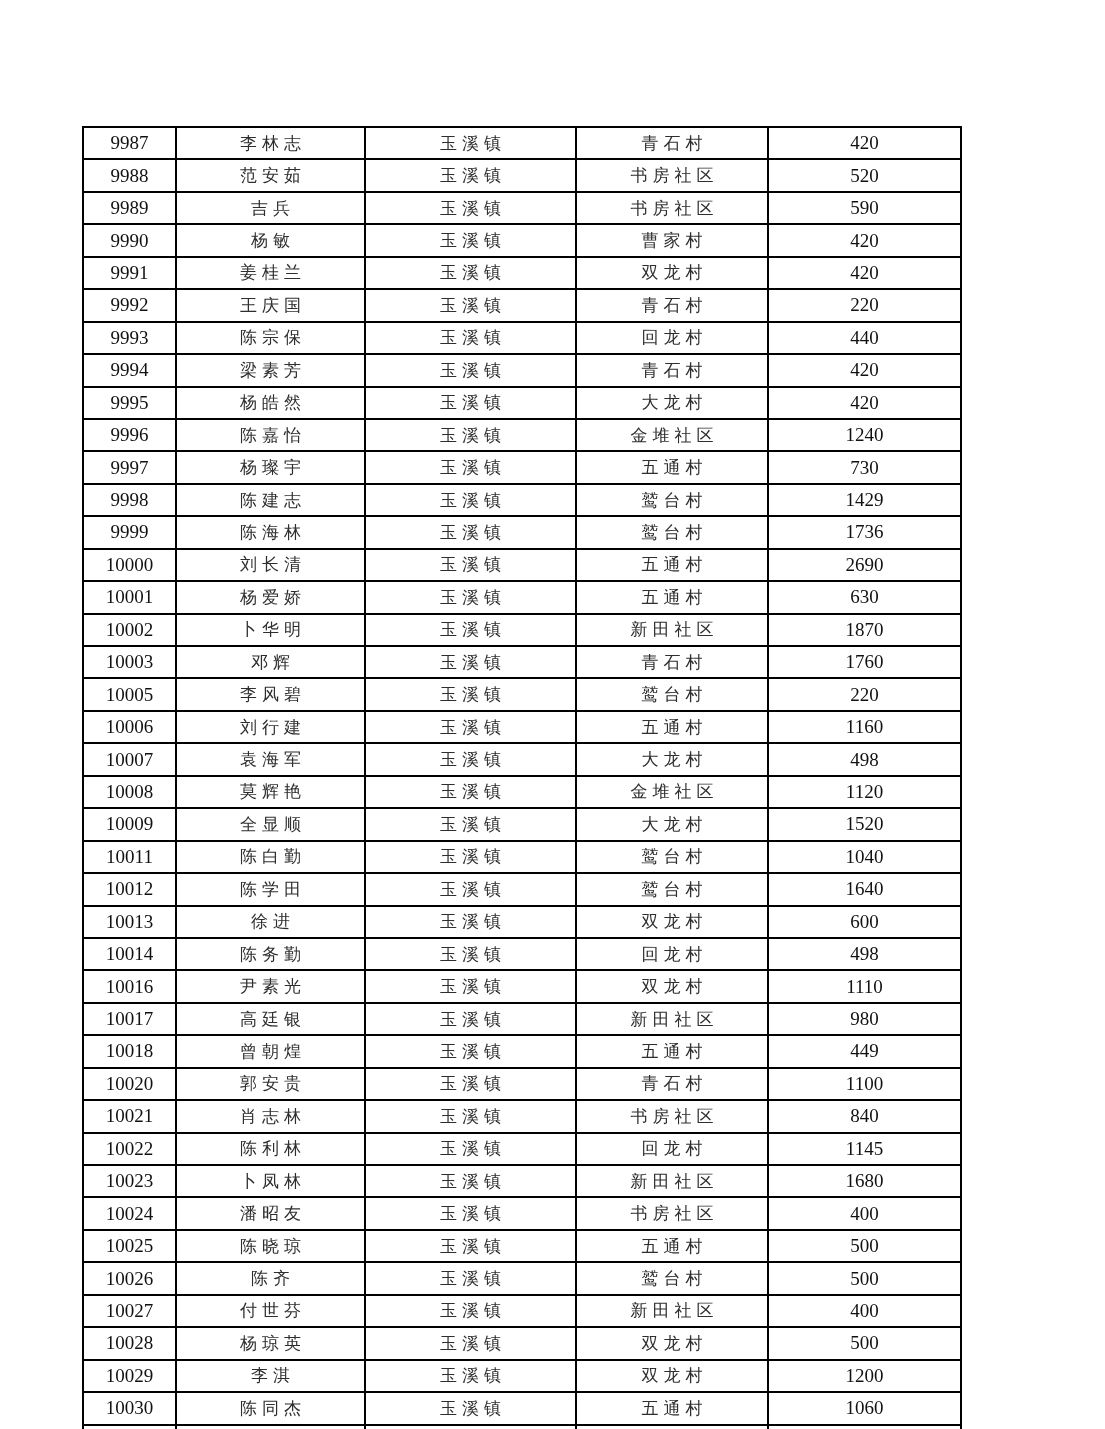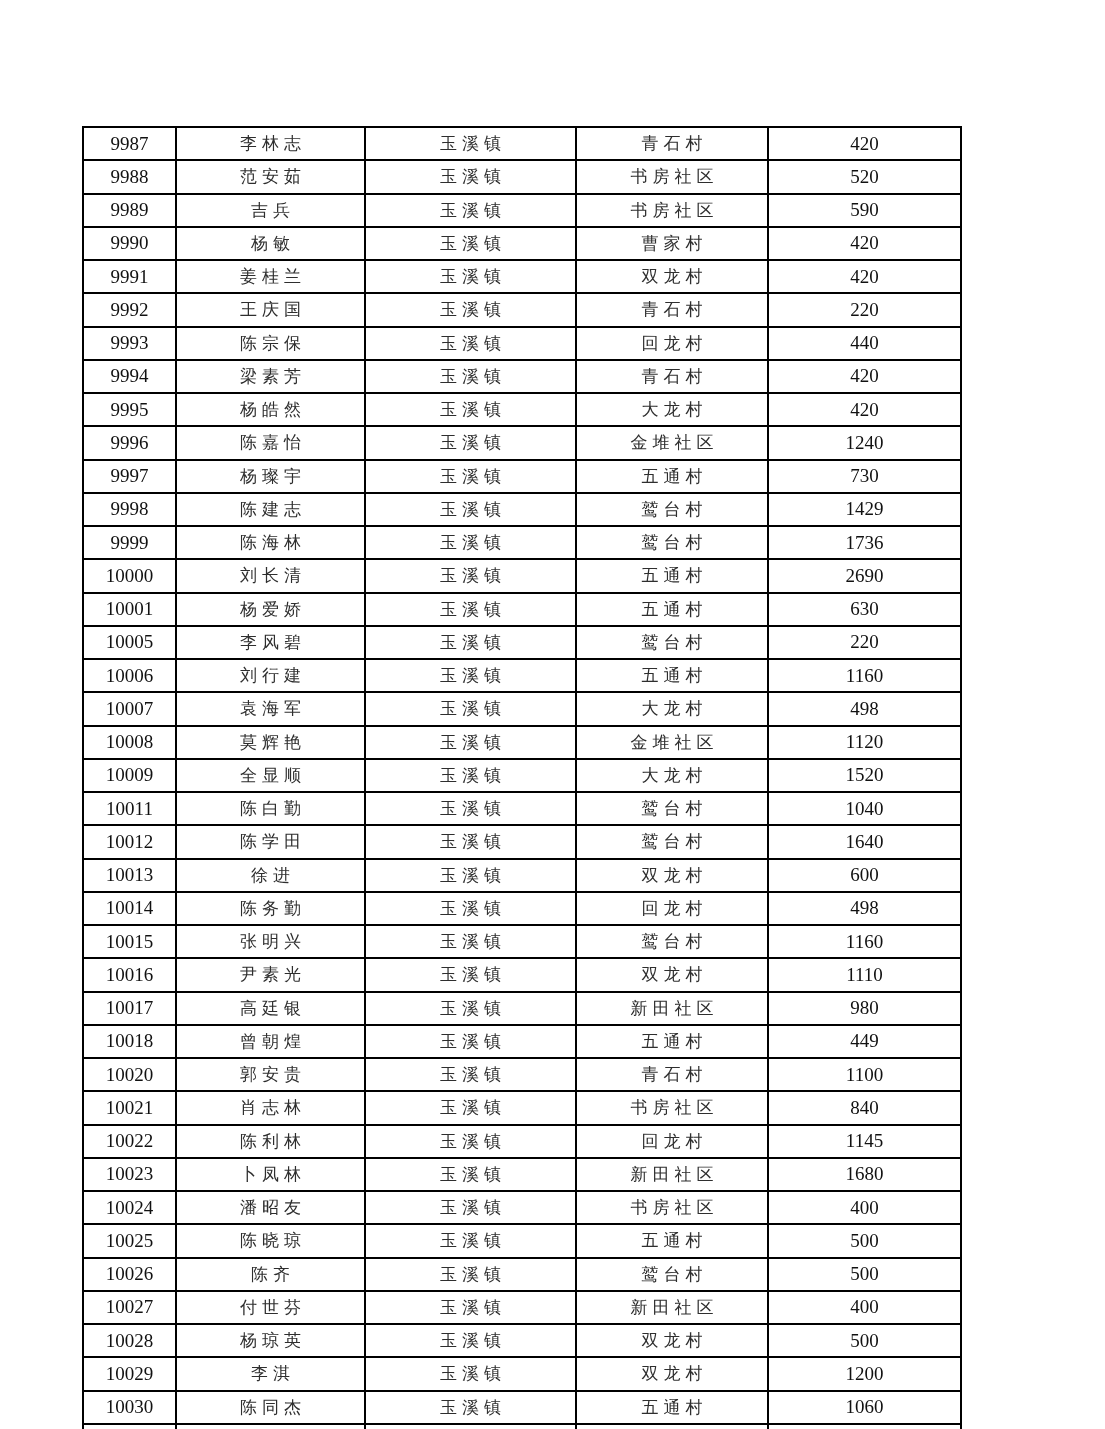--- a/index.html
+++ b/index.html
@@ -157,20 +157,34 @@
           <td class="num">2690</td>
         </tr>
         <tr>
           <td class="num">10001</td>
           <td class="zh">杨爱娇</td>
           <td class="zh">玉溪镇</td>
           <td class="zh">五通村</td>
           <td class="num">630</td>
         </tr>
         <tr>
+          <td class="num">10002</td>
+          <td class="zh">卜华明</td>
+          <td class="zh">玉溪镇</td>
+          <td class="zh">新田社区</td>
+          <td class="num">1870</td>
+        </tr>
+        <tr>
+          <td class="num">10003</td>
+          <td class="zh">邓辉</td>
+          <td class="zh">玉溪镇</td>
+          <td class="zh">青石村</td>
+          <td class="num">1760</td>
+        </tr>
+        <tr>
           <td class="num">10005</td>
           <td class="zh">李风碧</td>
           <td class="zh">玉溪镇</td>
           <td class="zh">鹫台村</td>
           <td class="num">220</td>
         </tr>
         <tr>
           <td class="num">10006</td>
           <td class="zh">刘行建</td>
           <td class="zh">玉溪镇</td>
@@ -218,27 +232,20 @@
           <td class="zh">玉溪镇</td>
           <td class="zh">双龙村</td>
           <td class="num">600</td>
         </tr>
         <tr>
           <td class="num">10014</td>
           <td class="zh">陈务勤</td>
           <td class="zh">玉溪镇</td>
           <td class="zh">回龙村</td>
           <td class="num">498</td>
-        </tr>
-        <tr>
-          <td class="num">10015</td>
-          <td class="zh">张明兴</td>
-          <td class="zh">玉溪镇</td>
-          <td class="zh">鹫台村</td>
-          <td class="num">1160</td>
         </tr>
         <tr>
           <td class="num">10016</td>
           <td class="zh">尹素光</td>
           <td class="zh">玉溪镇</td>
           <td class="zh">双龙村</td>
           <td class="num">1110</td>
         </tr>
         <tr>
           <td class="num">10017</td>

